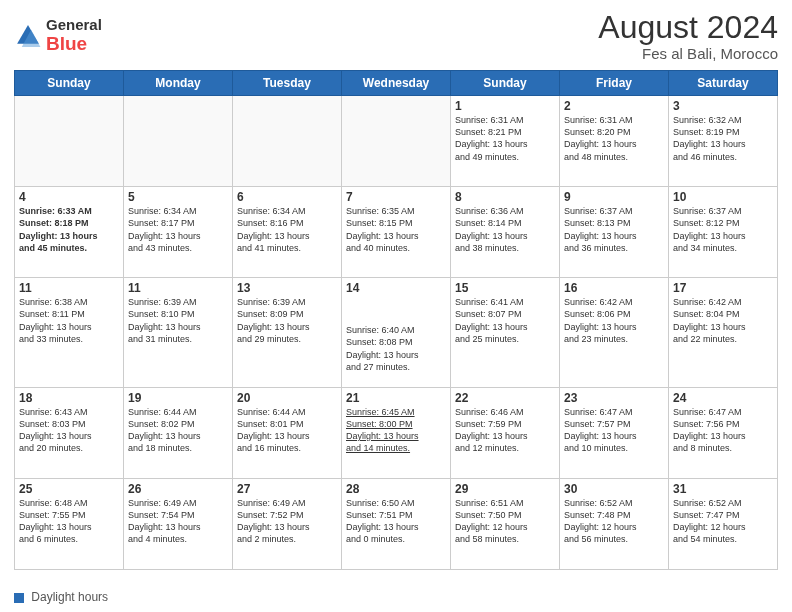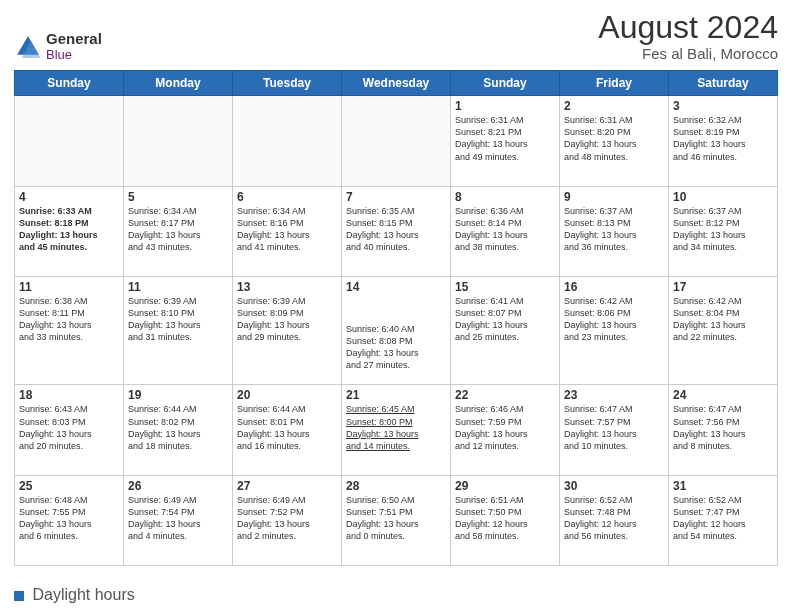--- a/index.html
+++ b/index.html
@@ -13,43 +13,43 @@
     .page {
       width: 792px;
       height: 612px;
       display: flex;
       flex-direction: column;
       padding: 10px 14px 8px 14px;
     }
     .header {
       display: flex;
       justify-content: space-between;
-      align-items: flex-end;
+      align-items: center;
       margin-bottom: 8px;
       gap: 44px;
     }
     .logo {
       display: flex;
       align-items: center;
       gap: 4px;
     }
     .logo-text {
       display: flex;
       flex-direction: column;
       line-height: 1.1;
     }
     .logo-general {
       font-size: 15px;
       font-weight: bold;
       color: #333;
     }
     .logo-blue {
-      font-size: 13px;
-      font-weight: normal;
-      color: #701a75;
+      font-size: 19px;
+      font-weight: bold;
+      color: #ef4444;
     }
     .logo-icon {
       width: 28px;
       height: 28px;
     }
     .title-block {
       text-align: right;
       margin-left: 25px;
     }
     .month-year {
@@ -95,21 +95,21 @@
       display: block;
       margin-bottom: 1px;
     }
     .day-info {
       font-size: 9px;
       color: #333;
       line-height: 1.35;
     }
     .legend {
       margin-top: 20px;
-      font-size: 16px;
+      font-size: 12px;
       color: #555;
     }
     .legend-dot {
       display: inline-block;
       width: 10px;
       height: 10px;
       background: #2a6db5;
       margin-right: 4px;
       vertical-align: middle;
     }

